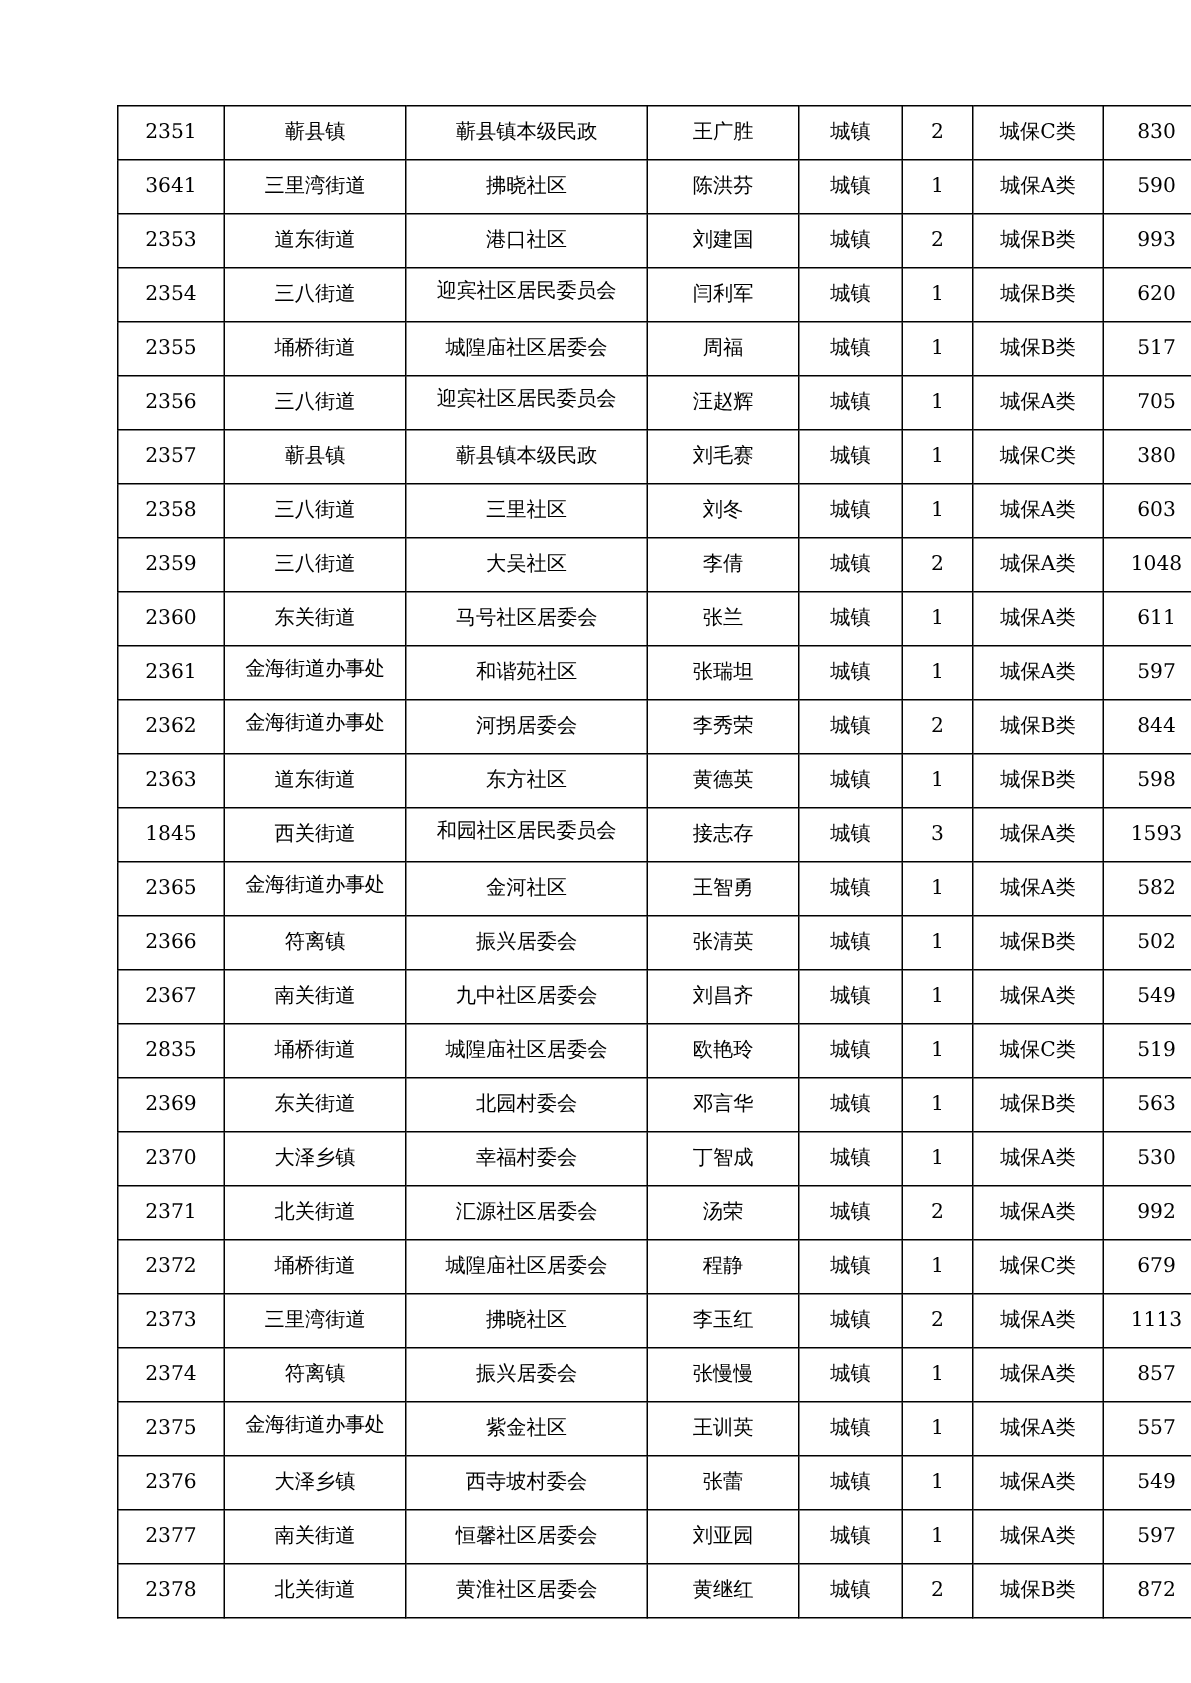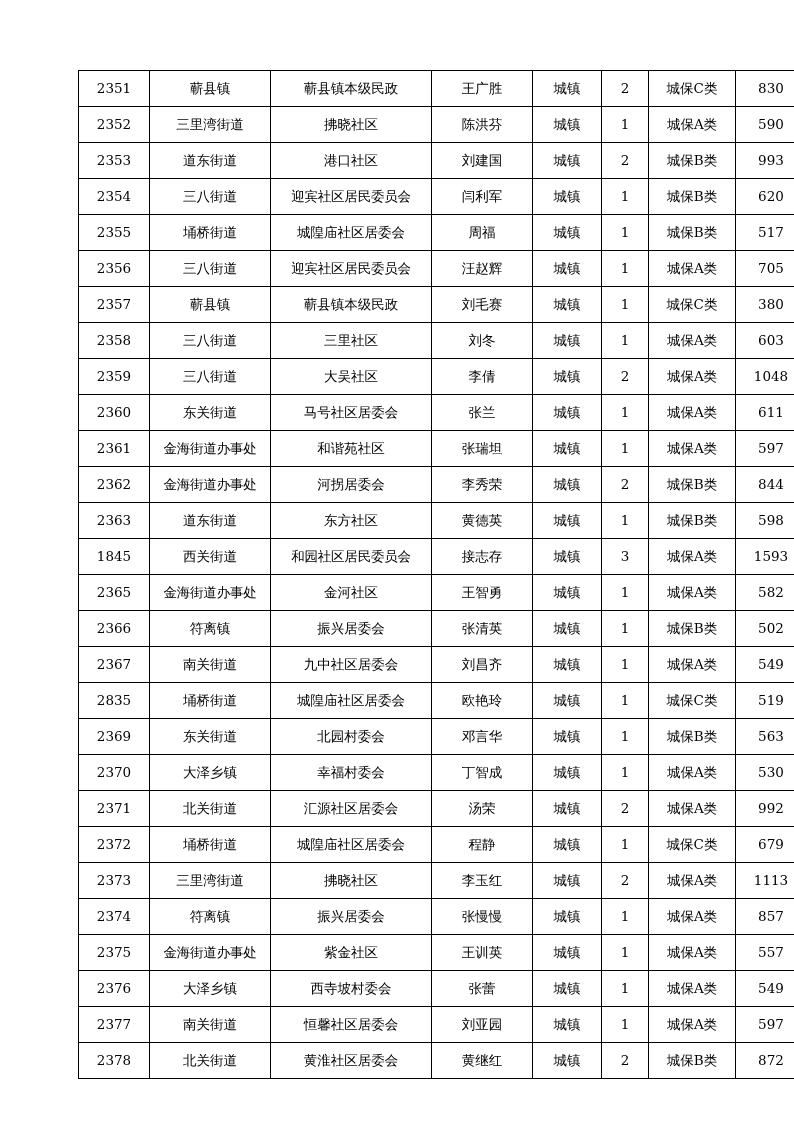--- a/index.html
+++ b/index.html
@@ -37,40 +37,40 @@
     overflow: hidden;
   }
   td.c-id      { width: 66px; font-family: "DejaVu Serif", "Liberation Serif", serif; }
   td.c-street  { width: 116px; font-size: 13px; }
   td.c-org     { width: 156px; font-size: 13px; margin-top: 29px; }
   td.c-name    { width: 96px; font-size: 13px; }
   td.c-type    { width: 64px; font-size: 13px; margin-top: 28px; }
   td.c-count   { width: 42px; }
   td.c-cat     { width: 82px; font-size: 13px; }
   td.c-amount  { width: 66px; }
-  td.narrow-text { font-size: 11.5px; letter-spacing: -0.2px; }
+  td.narrow-text { font-size: 11.5px; letter-spacing: -0.2px; font-family: Liberation Mono, monospace; }
 </style>
 </head>
 <body>
 
 <div class="page">
   <table class="data-table">
     <tbody>
         <tr>
           <td class="c-id">2351</td>
           <td class="c-street">蕲县镇</td>
           <td class="c-org">蕲县镇本级民政</td>
           <td class="c-name">王广胜</td>
           <td class="c-type">城镇</td>
           <td class="c-count">2</td>
           <td class="c-cat">城保C类</td>
           <td class="c-amount">830</td>
         </tr>
         <tr>
-          <td class="c-id">2352</td>
+          <td class="c-id">3641</td>
           <td class="c-street">三里湾街道</td>
           <td class="c-org">拂晓社区</td>
           <td class="c-name">陈洪芬</td>
           <td class="c-type">城镇</td>
           <td class="c-count">1</td>
           <td class="c-cat">城保A类</td>
           <td class="c-amount">590</td>
         </tr>
         <tr>
           <td class="c-id">2353</td>

